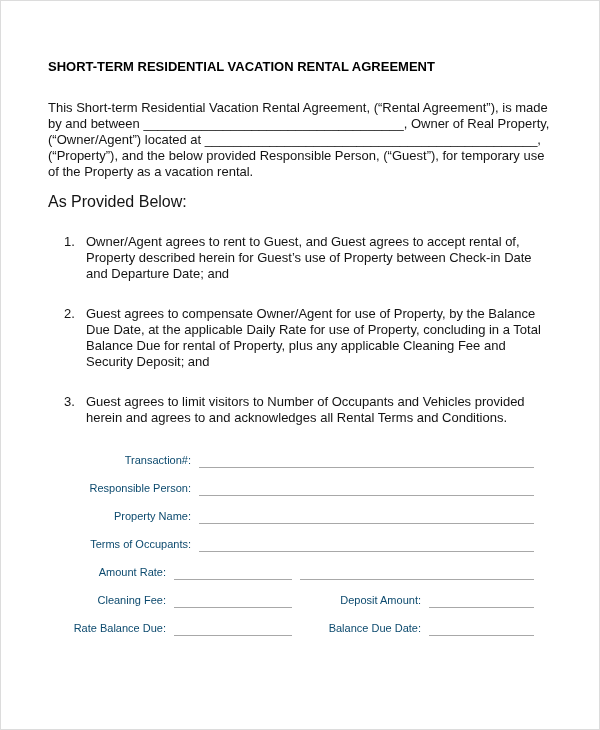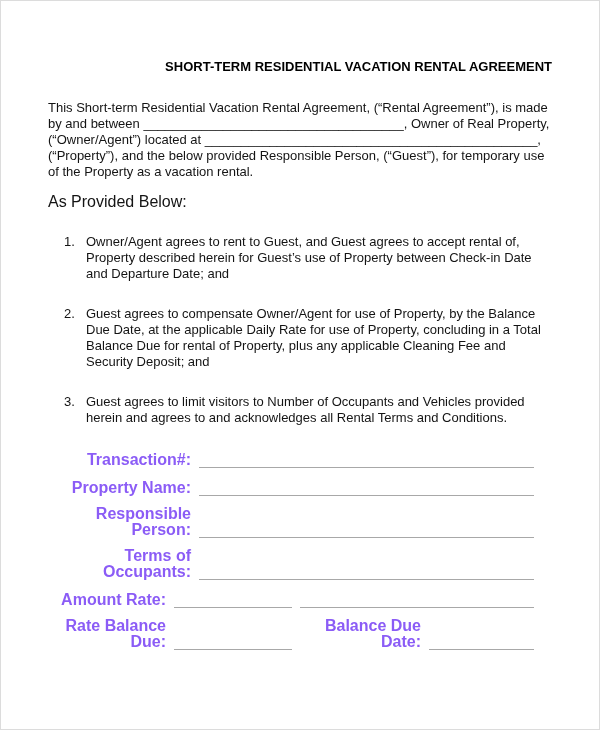--- a/index.html
+++ b/index.html
@@ -13,21 +13,21 @@
     height: 730px;
     background: #ffffff;
     border: 1px solid #dcdcdc;
     padding: 58px 47px 0 47px;
     overflow: hidden;
   }
   .title {
     font-size: 13px;
     font-weight: bold;
     line-height: 16px;
-    text-align: right;
+    text-align: left;
     color: #000000;
     margin-bottom: 21px;
   }
   .intro {
     font-size: 13px;
     line-height: 16px;
     margin-bottom: 14px;
     overflow-wrap: break-word;
     margin-top: 25px;
   }
@@ -48,25 +48,25 @@
     margin-left: 16px;
   }
   .clause-text { flex: 1; }
   .form { margin-top: 22px; padding-right: 18px; }
   .form-row {
     display: flex;
     align-items: flex-end;
     margin-bottom: 10px;
   }
   .flabel {
-    font-weight: bold;
-    font-size: 16px;
+    font-weight: normal;
+    font-size: 11px;
     line-height: 16px;
     text-align: right;
-    color: #8b5cf6;
+    color: #0c4a6e;
   }
   .flabel.full { margin-left: 9px; width: 134px; }
   .flabel.pleft { margin-left: 13px; width: 105px; }
   .flabel.pright { margin-left: 19px; width: 110px; }
   .blank {
     border-bottom: 1px solid #a8a8a8;
     height: 18px;
   }
   .blank.full { flex: 1; margin-left: 8px; }
   .blank.pleft { width: 118px; margin-left: 8px; }
@@ -99,40 +99,46 @@
   </div>
 
   <div class="form">
 
     <div class="form-row">
       <div class="flabel full">Transaction#:</div>
       <div class="blank full"></div>
     </div>
 
     <div class="form-row">
-      <div class="flabel full">Property Name:</div>
+      <div class="flabel full">Responsible Person:</div>
       <div class="blank full"></div>
     </div>
 
     <div class="form-row">
-      <div class="flabel full">Responsible Person:</div>
+      <div class="flabel full">Property Name:</div>
       <div class="blank full"></div>
     </div>
 
     <div class="form-row">
       <div class="flabel full">Terms of Occupants:</div>
       <div class="blank full"></div>
     </div>
 
     <div class="form-row">
       <div class="flabel pleft">Amount Rate:</div>
       <div class="blank pleft"></div>
       <div class="blank pright"></div>
     </div>
 
+    <div class="form-row">
+      <div class="flabel pleft">Cleaning Fee:</div>
+      <div class="blank pleft"></div>
+      <div class="flabel pright">Deposit Amount:</div>
+      <div class="blank pright"></div>
+    </div>
 
     <div class="form-row">
       <div class="flabel pleft">Rate Balance Due:</div>
       <div class="blank pleft"></div>
       <div class="flabel pright">Balance Due Date:</div>
       <div class="blank pright"></div>
     </div>
 
 
   </div>

